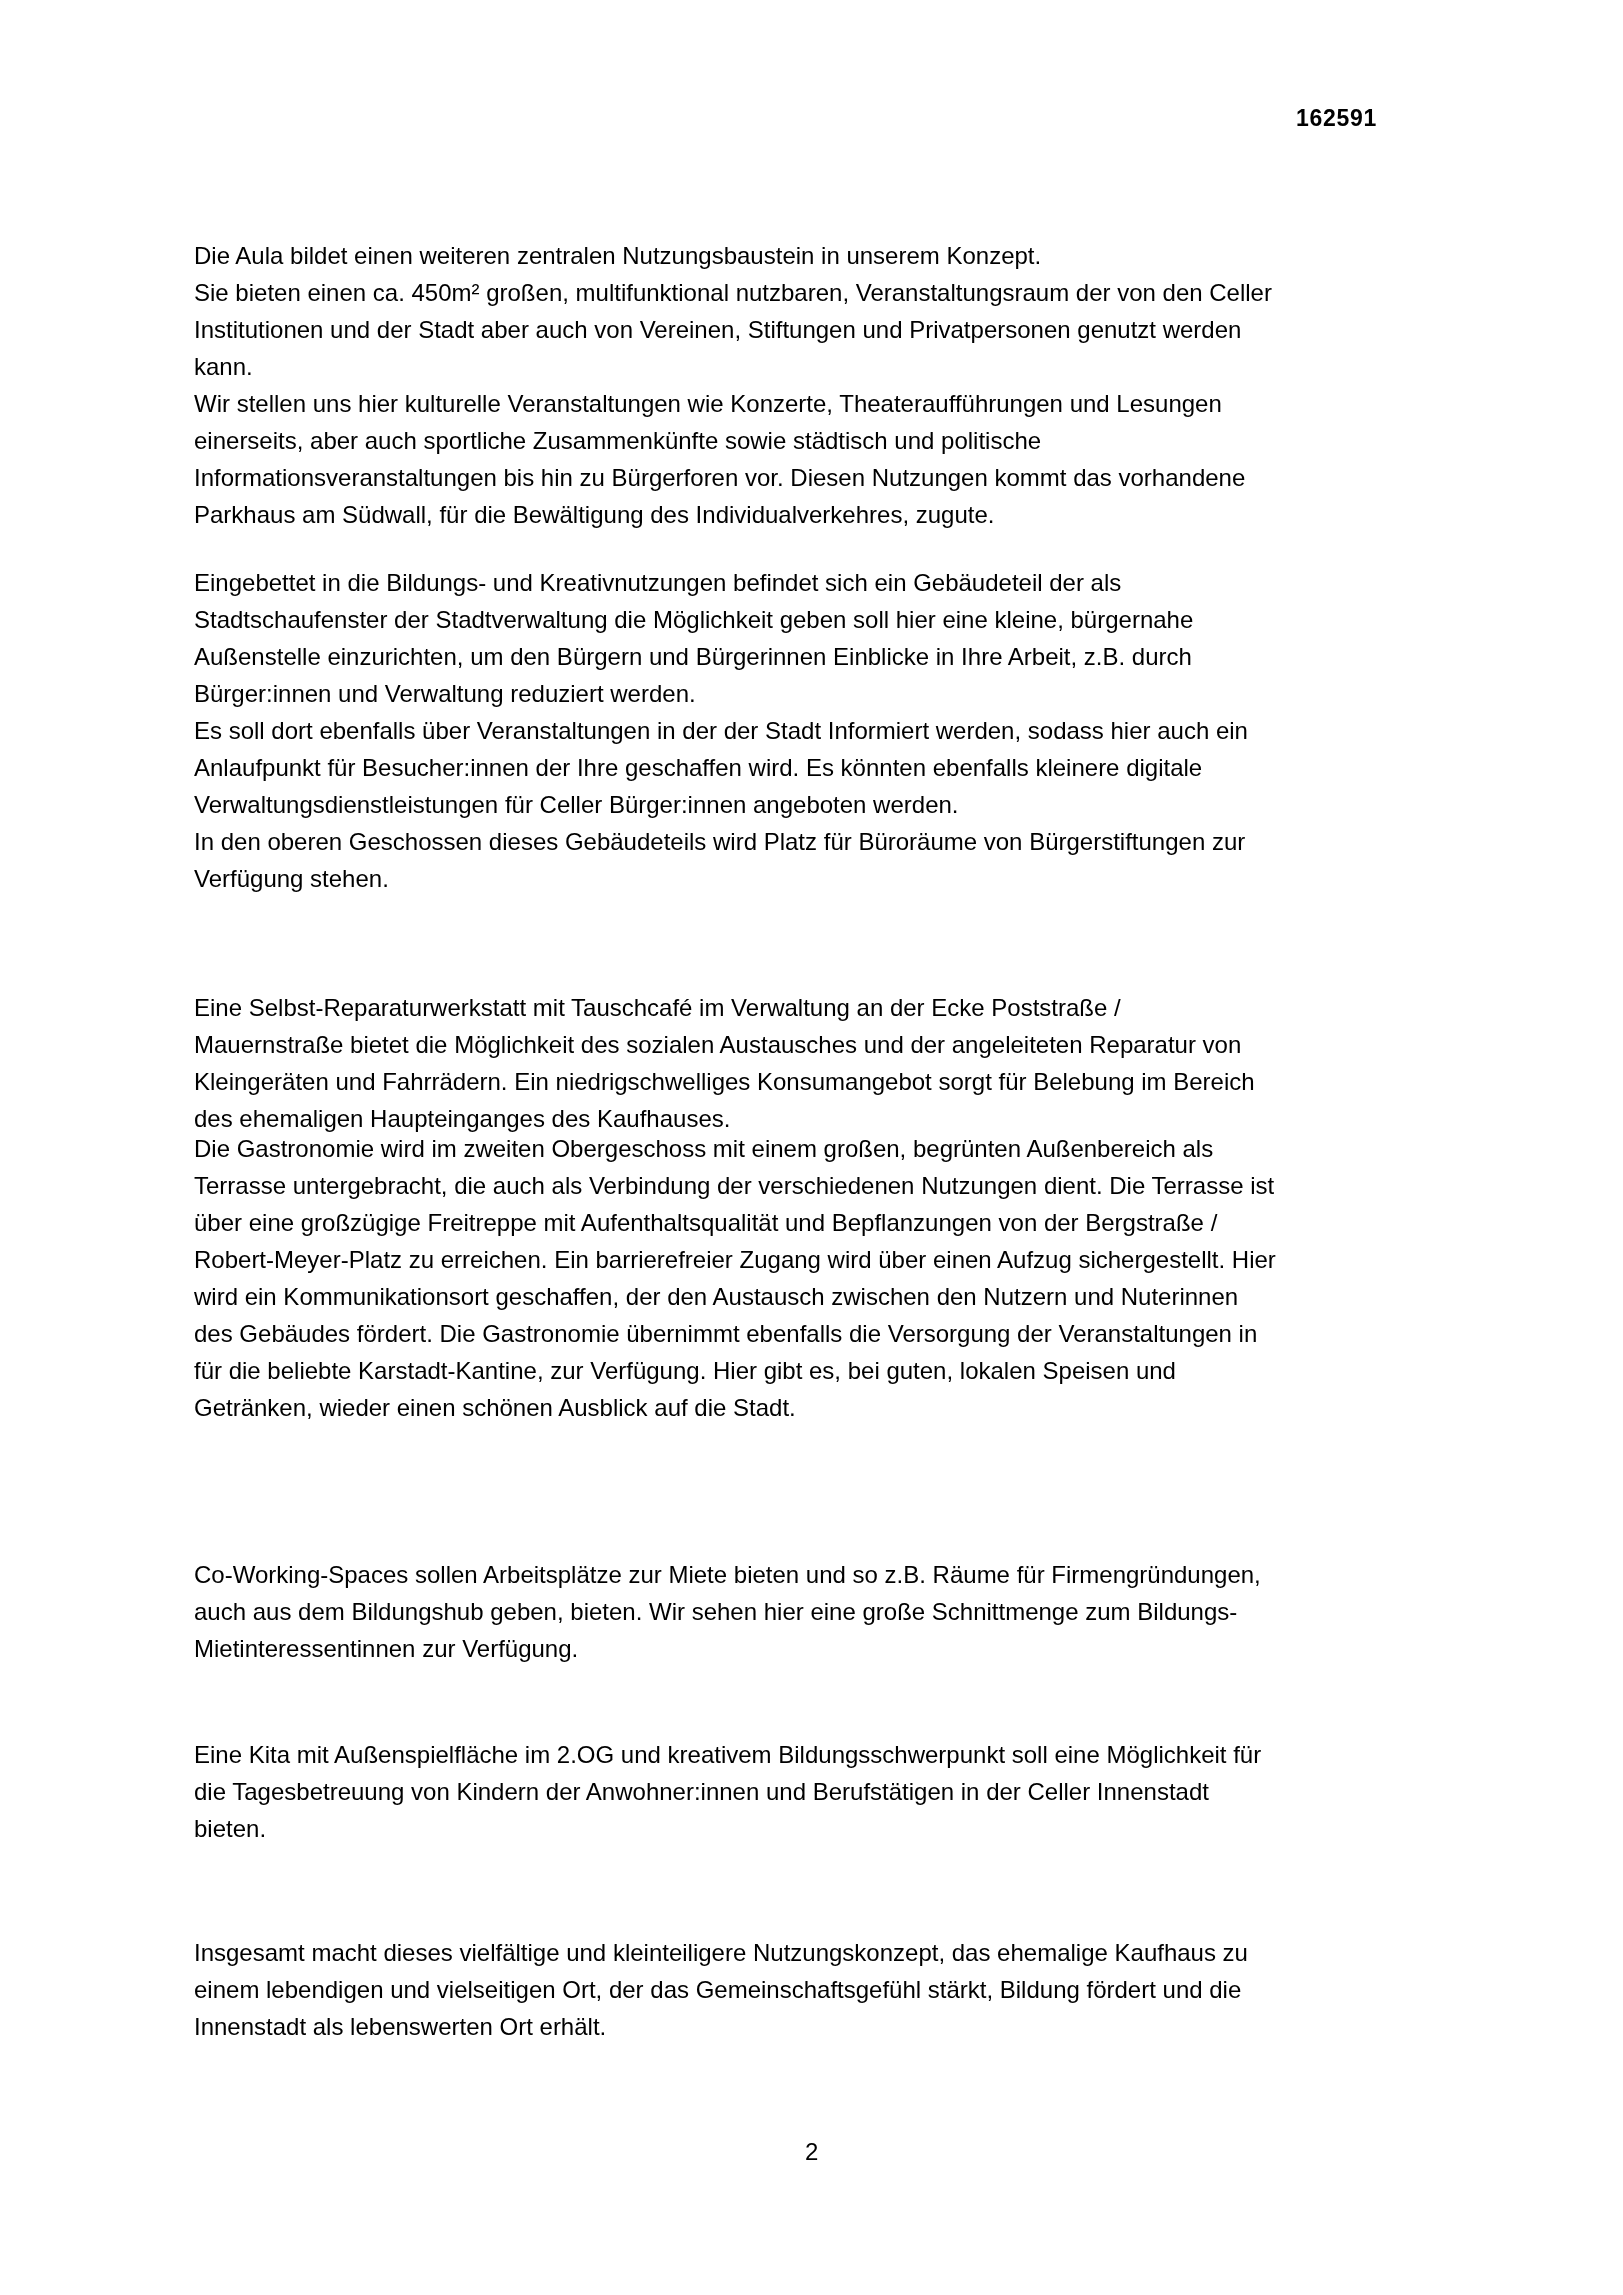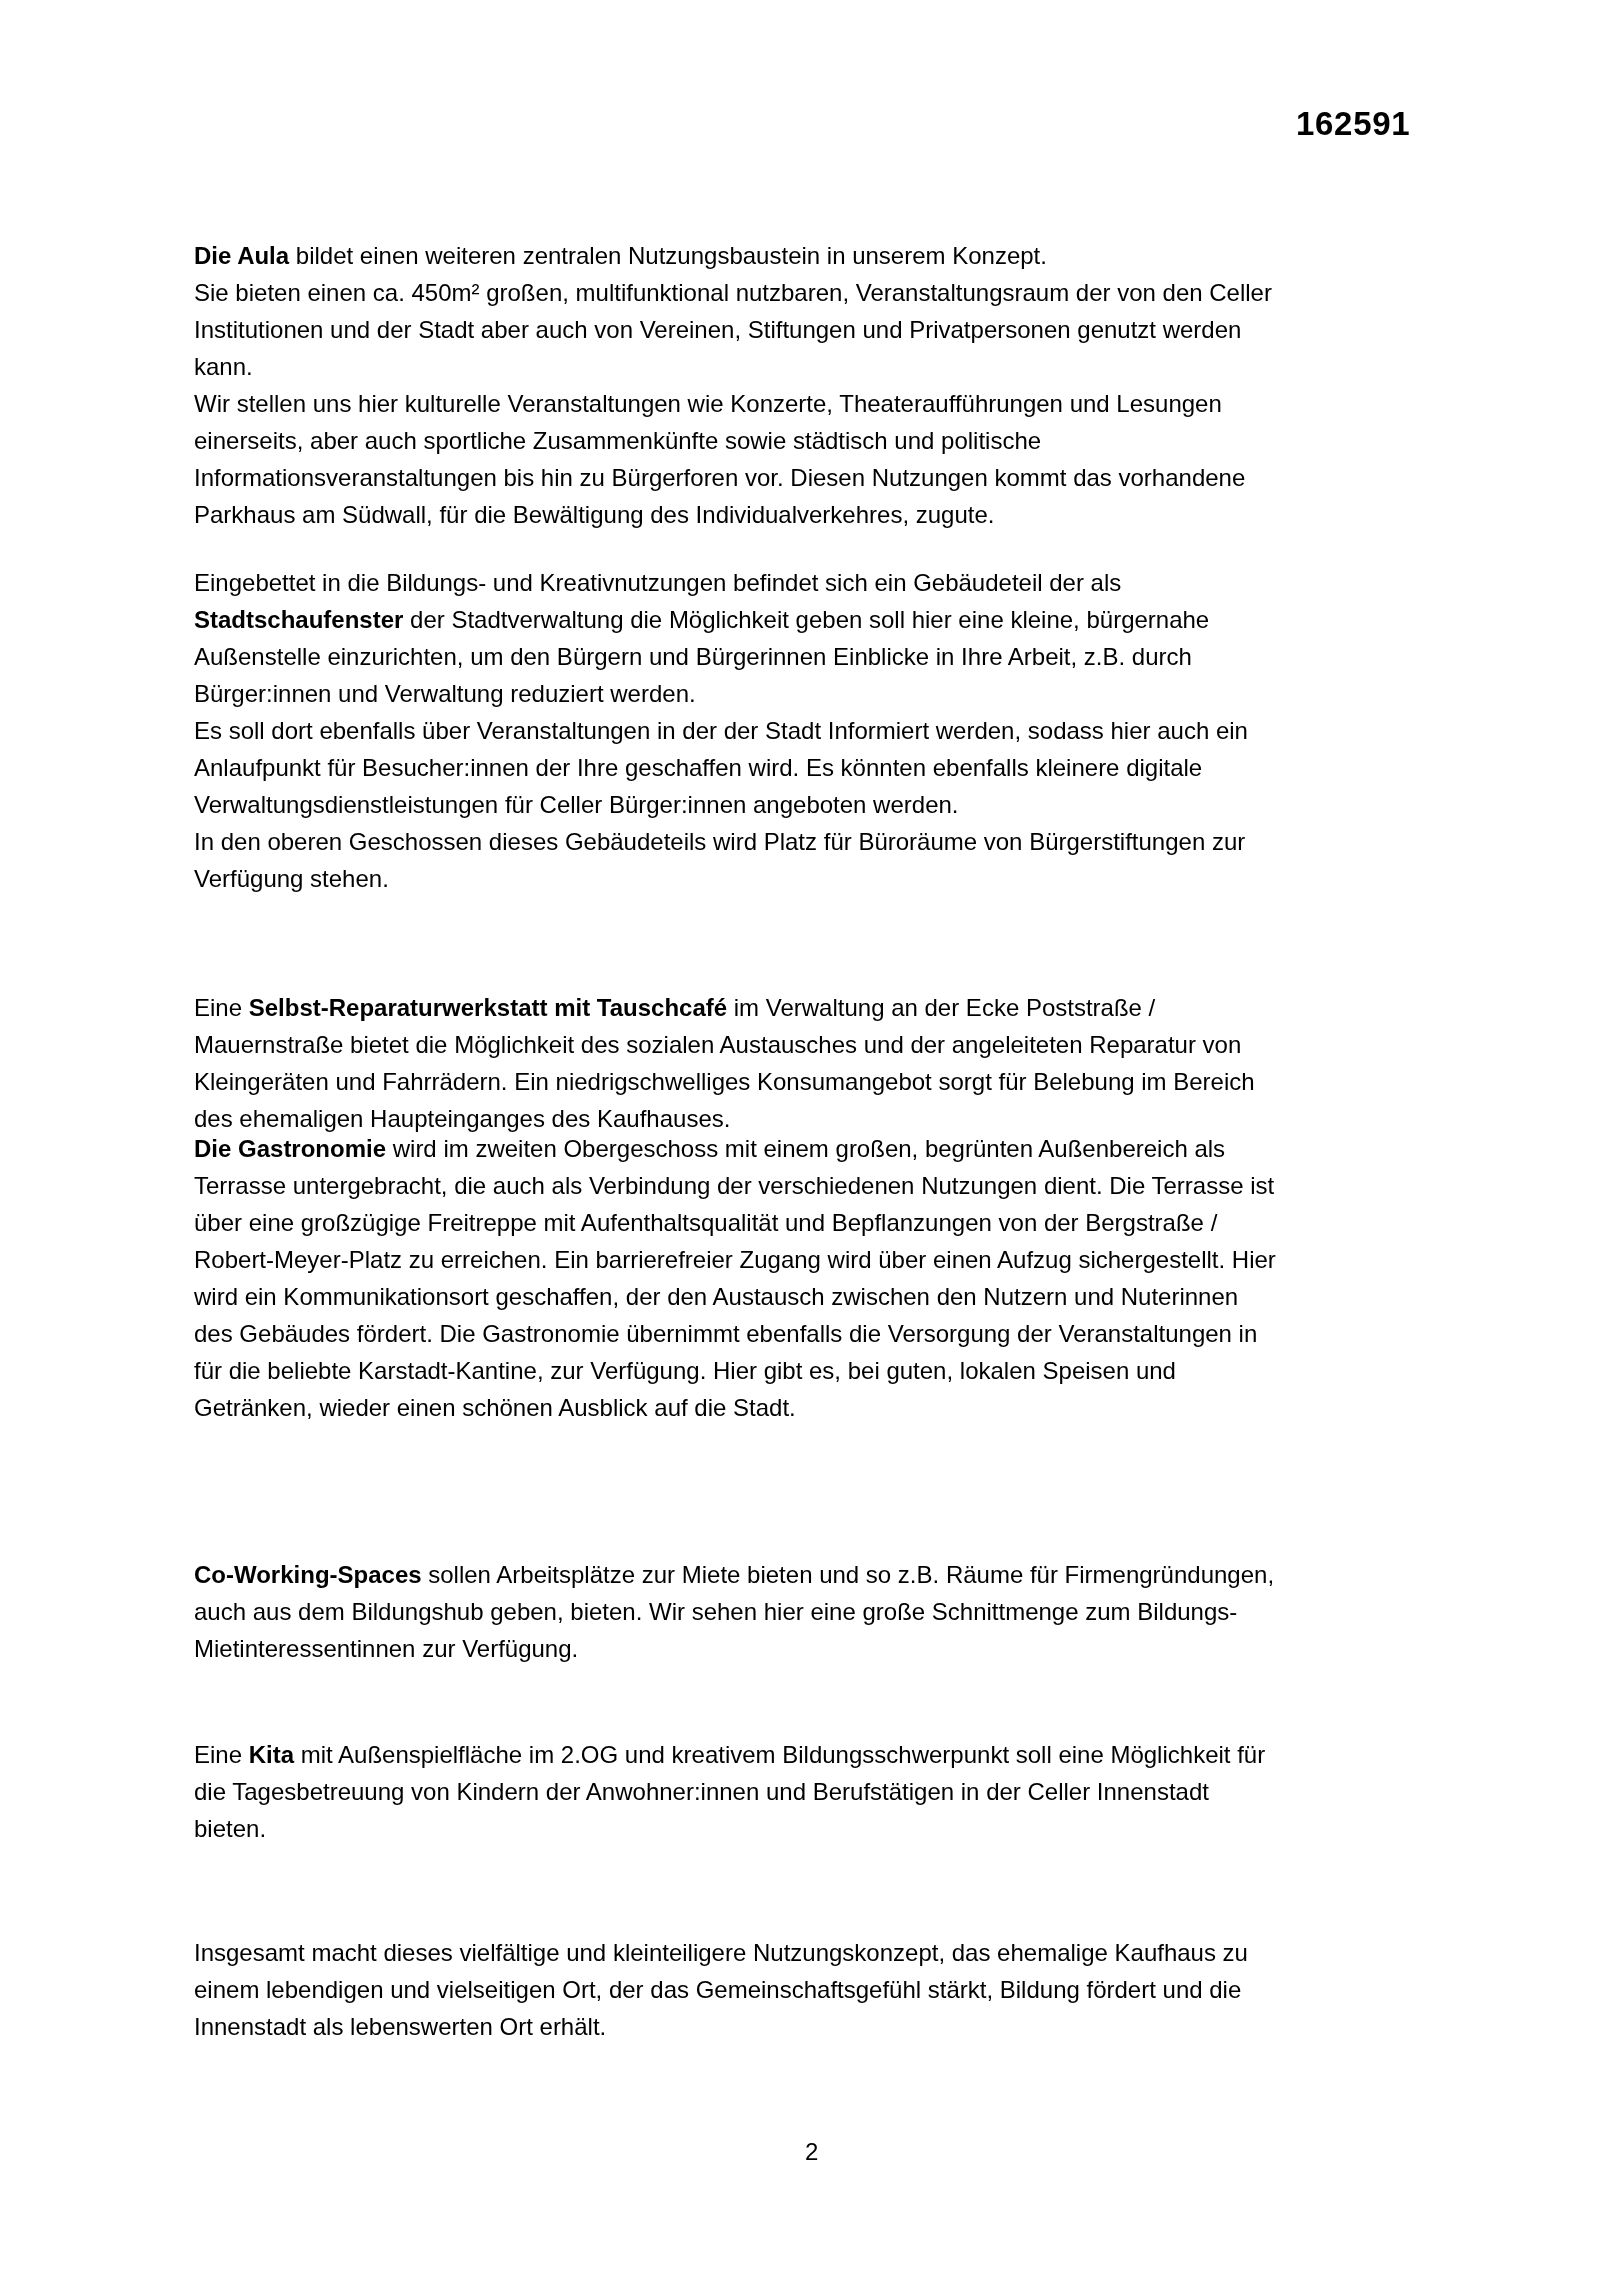--- a/index.html
+++ b/index.html
@@ -2,28 +2,28 @@
 <html style="font-size:10.5px"><head>
   <meta charset="utf-8">
   <style>
     html, body { margin: 0; padding: 0; background: #ffffff; }
     body {
       width: 1623px; height: 2295px; position: relative; overflow: hidden;
       font-family: "Liberation Sans", sans-serif; color: #000000;
     }
     .doc-id {
       position: absolute; top: 105px; left: 1296px;
-      font-size: 33px; font-weight: bold; letter-spacing: 0.7px;
+      font-size: 23px; font-weight: bold; letter-spacing: 0.7px;
     }
     .body-text {
       position: absolute; left: 194px; width: 1263px;
       font-size: 24px; line-height: 37px;
     }
     .line { white-space: nowrap; display: block; height: 37px; }
-    .b { font-weight: bold; margin-top: 9px; }
+    .b { font-weight: normal; margin-top: 9px; }
     .page-number {
       position: absolute; top: 2138px; left: 805px; font-size: 24px;
     }
   </style>
 </head>
 <body>
 
 <div class="doc-id">162591</div>
 
 <div id="content">

